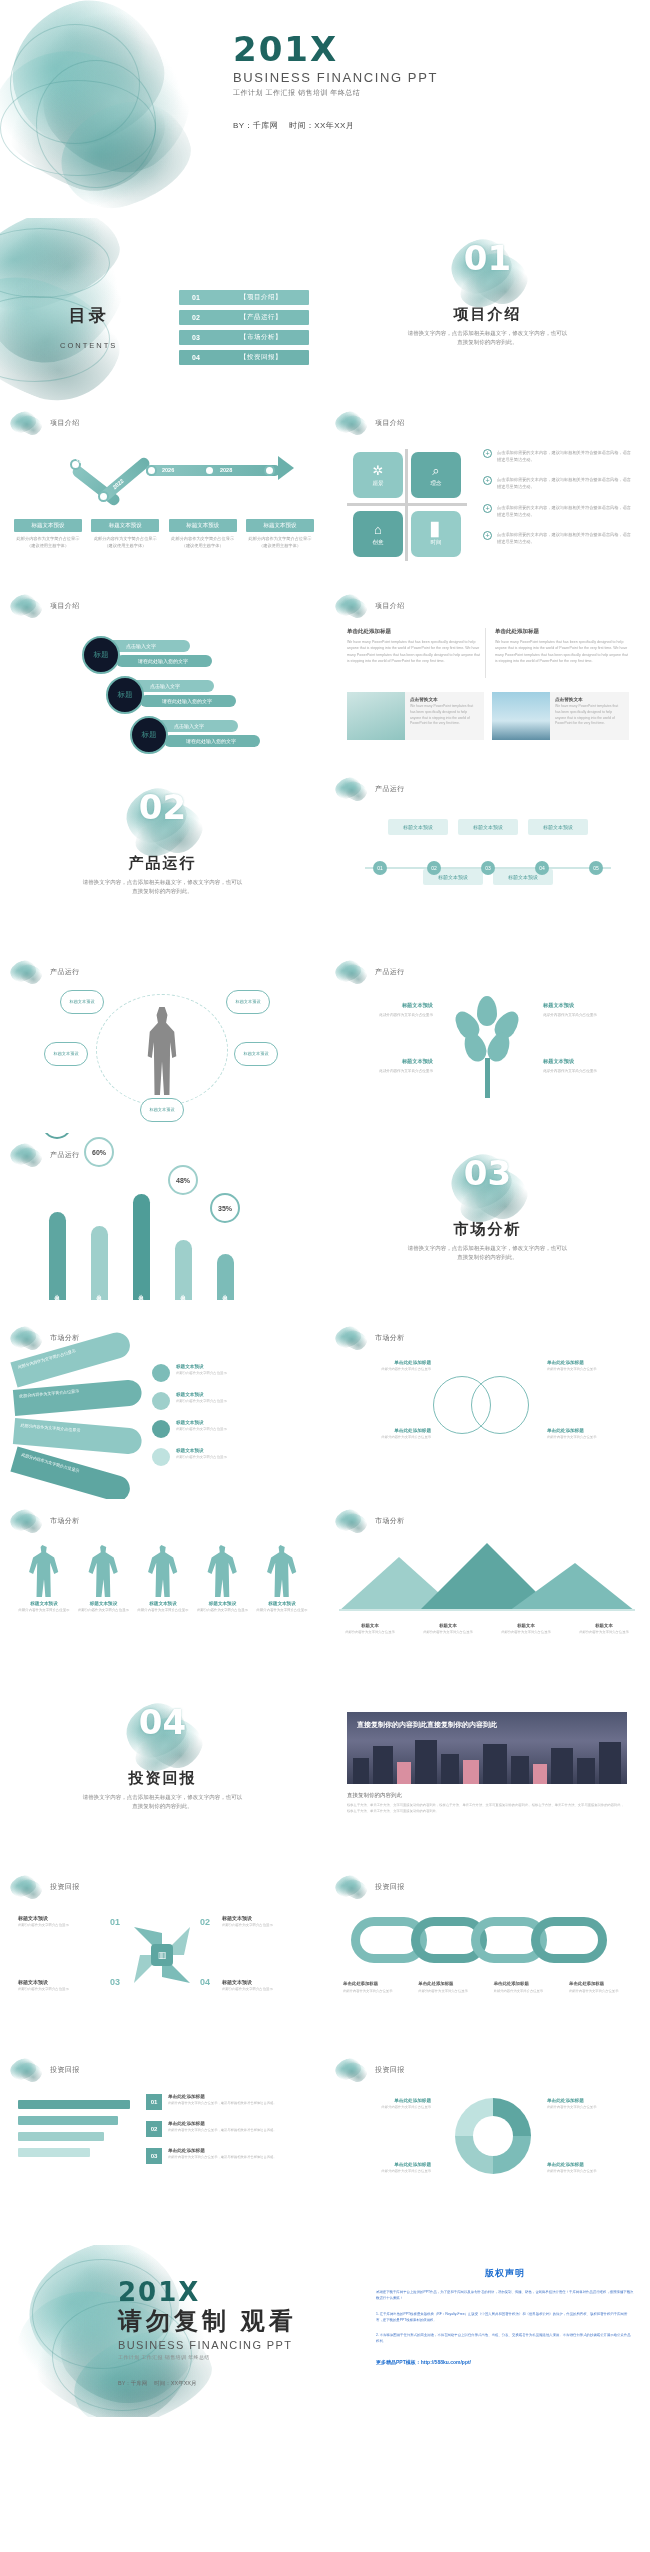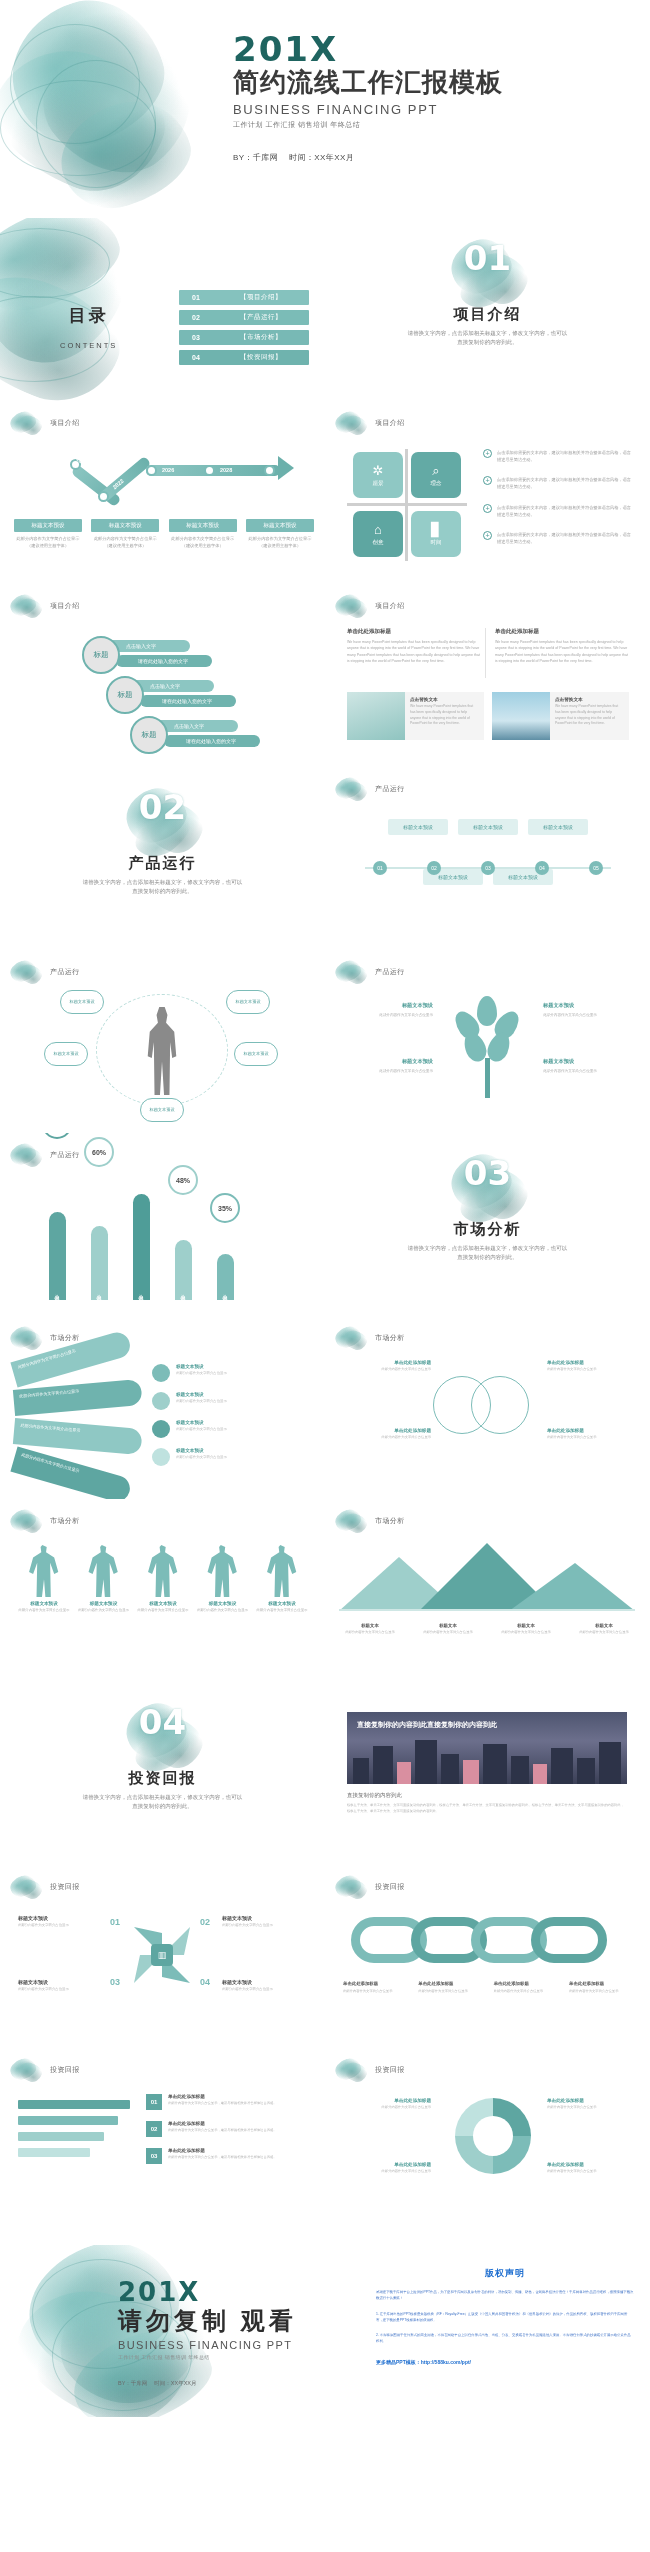--- a/index.html
+++ b/index.html
@@ -155,21 +155,21 @@
     display: flex; align-items: center; justify-content: center; line-height: 1;
   }
   .qitem .bd { font-size: 4.2px; color: #9a9a9a; line-height: 1.7; }
 
   
   .bub { position: absolute; left: 82px; top: 52px; }
   .bub-row { position: relative; height: 40px; }
   .bub-row .circ {
     position: absolute; left: 0; top: 0; width: 38px; height: 38px; border-radius: 50%;
     border: 2px solid #6fb3ae; display: flex; align-items: center; justify-content: center;
-    font-size: 7.5px; color: #3f8d88; background: #e5e5e5; z-index: 2;
+    font-size: 7.5px; color: #3f8d88; background: #0f172a; z-index: 2;
   }
   .bub-row .b1, .bub-row .b2 {
     position: absolute; height: 12px; border-radius: 6px; color: #fff;
     font-size: 5px; display: flex; align-items: center; padding-left: 22px;
   }
   .bub-row .b1 { left: 22px; top: 4px; width: 86px; background: #8cc6c2; }
   .bub-row .b2 { left: 34px; top: 19px; width: 96px; background: #6fb3ae; }
 
   
   .tc { position: absolute; left: 22px; top: 44px; width: 282px; display: flex; gap: 14px; }
@@ -339,21 +339,20 @@
     <div class="smk" style="left:22px;top:8px;width:150px;height:140px;"></div>
     <div class="smk b" style="left:4px;top:60px;width:170px;height:130px;"></div>
     <div class="smk c" style="left:56px;top:30px;width:140px;height:150px;"></div>
     <div class="smk" style="left:70px;top:110px;width:130px;height:100px;opacity:.8;"></div>
     <div class="wisp" style="left:20px;top:30px;width:130px;height:120px;"></div>
     <div class="wisp" style="left:46px;top:66px;width:120px;height:128px;"></div>
     <div class="wisp" style="left:10px;top:86px;width:156px;height:96px;"></div>
   </div>
   <div class="cover-text">
     <div class="cover-year">201X</div>
-    <div class="cover-title">简约流线工作汇报模板</div>
     <div class="cover-sub">BUSINESS  FINANCING  PPT</div>
     <div class="cover-sub2">工作计划 工作汇报 销售培训 年终总结</div>
     <div class="cover-by">BY：千库网　 时间：XX年XX月</div>
   </div>
 </div>
 
 <div class="row">
 
   <div class="slide">
     <div class="cover-art" style="left:-40px;top:-14px;width:210px;height:200px;">

